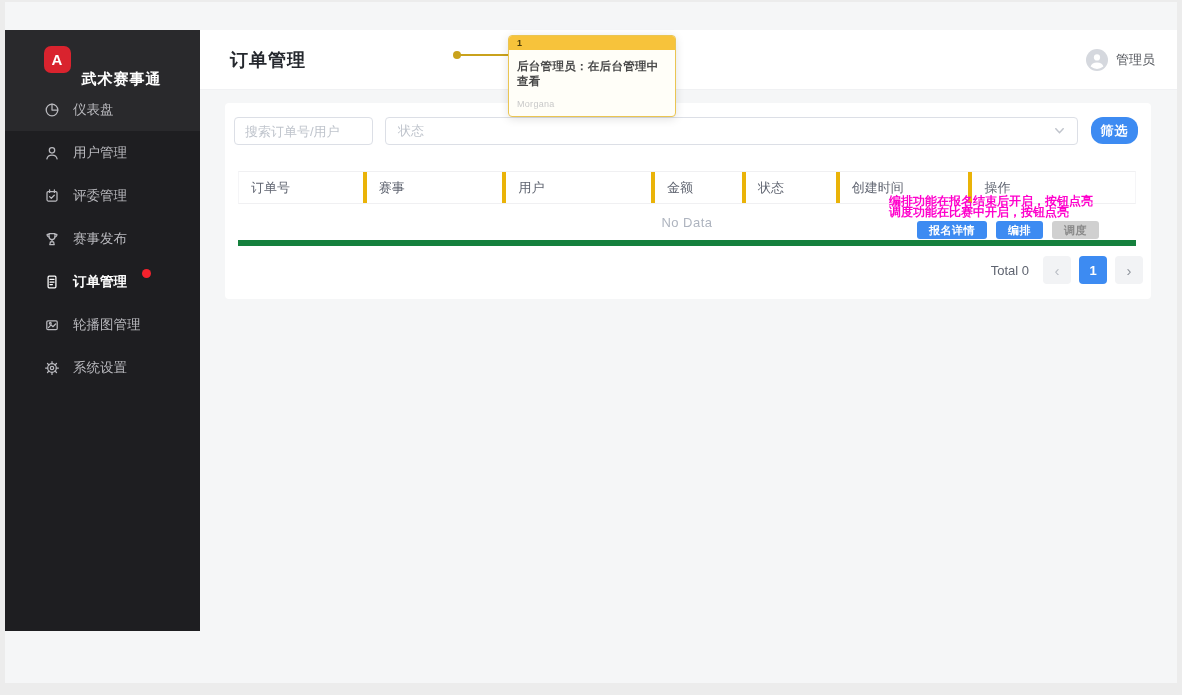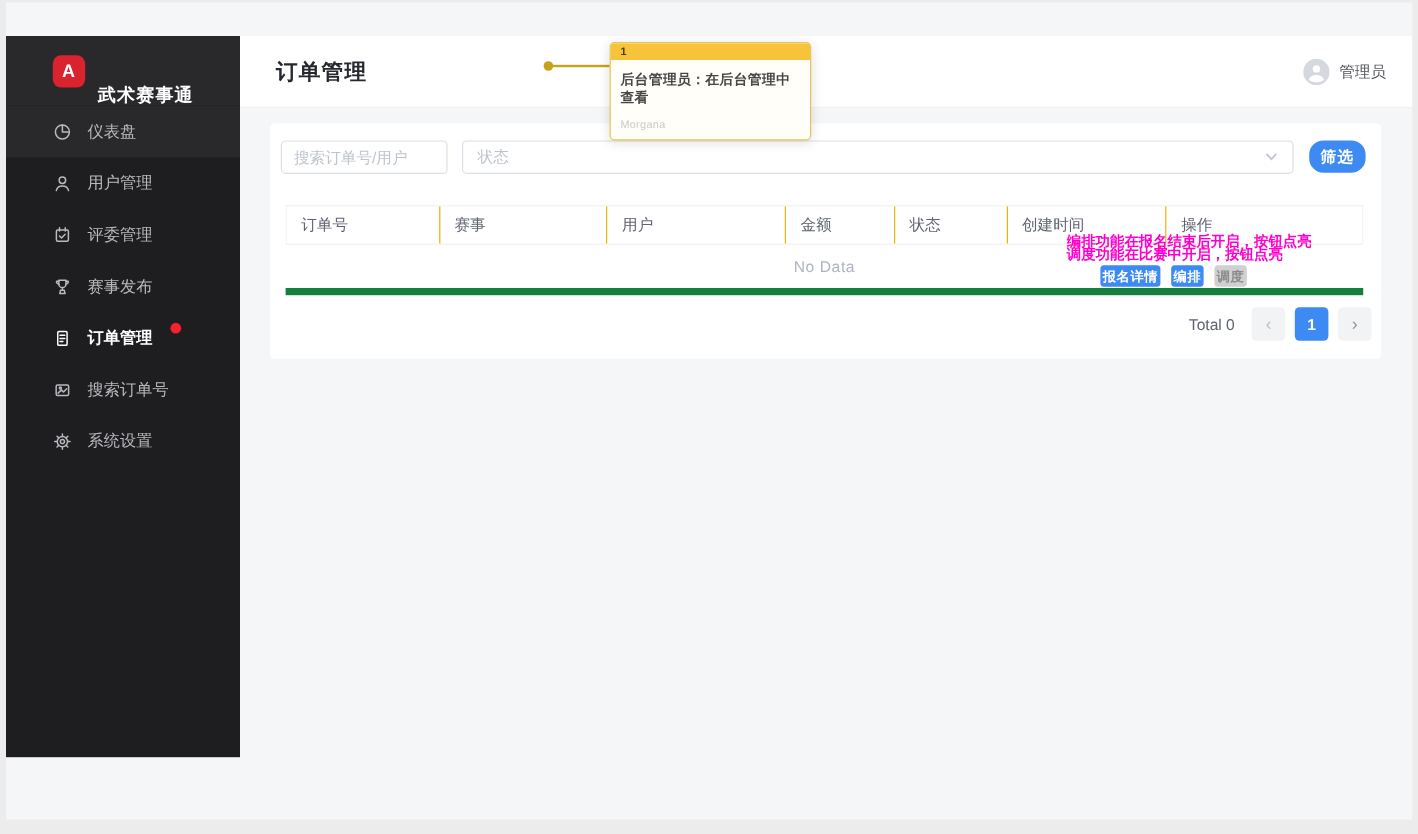--- a/index.html
+++ b/index.html
@@ -88,37 +88,37 @@
     font-size:13px;font-weight:600;font-family:inherit;cursor:pointer;letter-spacing:1px;
   }
   
   .table{position:absolute;left:13px;top:68px;width:898px;}
   .thead{
     display:flex;border-top:1px solid #f0f0f2;border-bottom:1px solid #f0f0f2;
     border-left:1px solid #f5f5f7;border-right:1px solid #f5f5f7;height:33px;
   }
   .th{
     font-size:13px;color:#5f6470;display:flex;align-items:center;padding-left:12px;
-    border-right:1px solid #eab308;
+    border-right:4px solid #eab308;
   }
   .th:last-child{border-right:none;}
   .empty-row{
     height:42px;border-bottom:6px solid #15803d;display:flex;align-items:center;justify-content:center;
   }
   .no-data{font-size:13px;color:#aeb4bf;letter-spacing:.5px;}
   
   .action-note{
     position:absolute;left:664px;top:93px;z-index:5;
     color:var(--magenta);font-size:12px;line-height:11px;font-weight:bold;white-space:nowrap;
   }
   .action-buttons{
     position:absolute;left:692px;top:118px;display:flex;gap:9px;z-index:6;
   }
   .act-btn{
-    height:18px;padding:0 2px;border:none;border-radius:3px;font-size:11px;font-weight:600;
+    height:18px;padding:0 12px;border:none;border-radius:3px;font-size:11px;font-weight:600;
     font-family:inherit;letter-spacing:.5px;cursor:pointer;
     background:var(--primary);color:#fff;
   }
   .act-btn.disabled{background:#d0d0d0;color:#8a8a8a;cursor:not-allowed;}
   
   .pagination{
     position:absolute;right:8px;top:153px;height:28px;display:flex;align-items:center;gap:8px;
   }
   .total-text{font-size:13px;color:#5f6470;margin-right:6px;}
   .page-btn{
@@ -210,21 +210,21 @@
           <span class="badge-dot"></span>
         </div>
         <div class="menu-item">
           <span class="mi">
             <svg viewBox="0 0 16 16">
               <rect x="2.8" y="3.8" width="10.4" height="8.8" rx="1.2"></rect>
               <path d="M4.4 10.6l2.7-2.7 1.8 1.8 2.7-2.7"></path>
               <circle cx="6.3" cy="6.3" r=".9"></circle>
             </svg>
           </span>
-          <span>搜索订单号</span>
+          <span>轮播图管理</span>
         </div>
         <div class="menu-item">
           <span class="mi">
             <svg viewBox="0 0 16 16">
               <circle cx="8" cy="8" r="4.3"></circle>
               <circle cx="8" cy="8" r="1.7"></circle>
               <path d="M8 1.6v2.1M8 12.3v2.1M1.6 8h2.1M12.3 8h2.1M3.5 3.5l1.5 1.5M11 11l1.5 1.5M12.5 3.5L11 5M5 11l-1.5 1.5"></path>
             </svg>
           </span>
           <span>系统设置</span>

